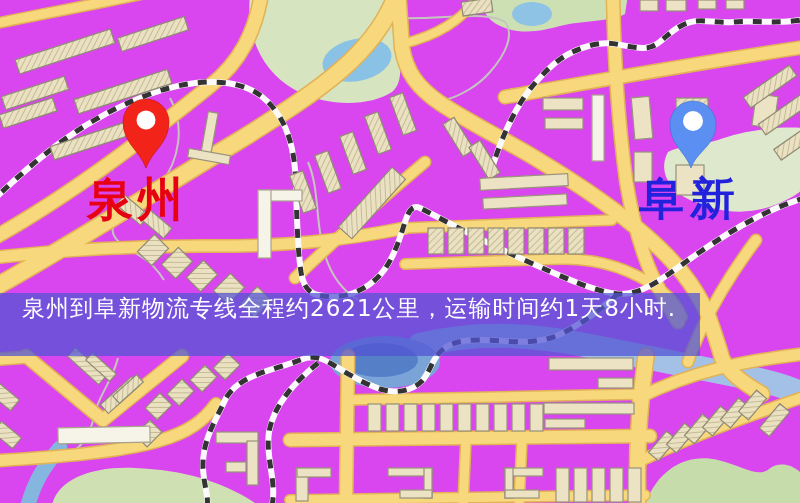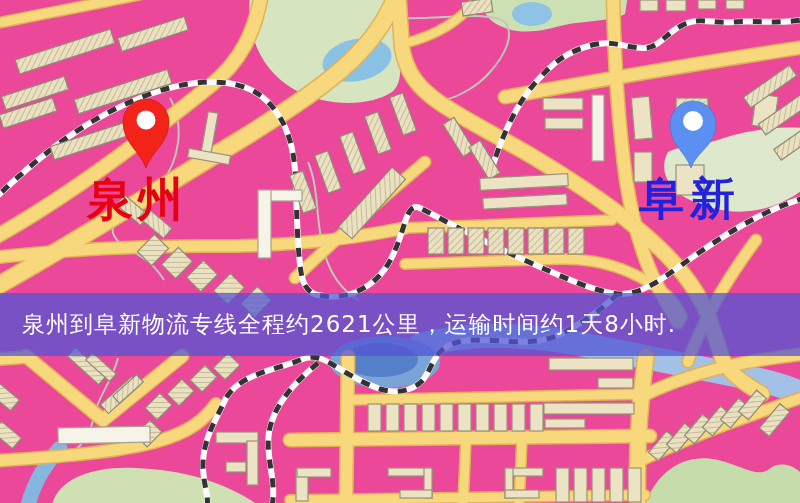--- a/index.html
+++ b/index.html
@@ -1,24 +1,24 @@
 <!DOCTYPE html>
 <html><head>
 <meta charset="utf-8">
 <style>
   html,body{margin:0;padding:0;background:#e8e8e8;}
   .stage{
     position:relative;width:800px;height:503px;overflow:hidden;
     font-family:"DejaVu Sans","Liberation Sans",sans-serif;
-    background:#ec4899;
+    background:#d946ef;
   }
   .stage svg{position:absolute;left:0;top:0;display:block;}
   .banner{
-    position:absolute;left:0;top:293px;width:800px;height:63px;
-    display:flex;align-items:center;box-sizing:border-box;padding-left:22px;
+    position:absolute;left:0;top:293px;width:700px;height:63px;
+    display:flex;box-sizing:border-box;padding-left:22px;
     background:rgba(82,84,212,0.74);
   }
   .banner span{
     color:#ffffff;font-size:23px;letter-spacing:1px;white-space:nowrap;
     font-family:"DejaVu Sans","Liberation Sans",sans-serif;
   }
   .city-label{font-weight:bold;}
 </style>
 </head>
 <body>

